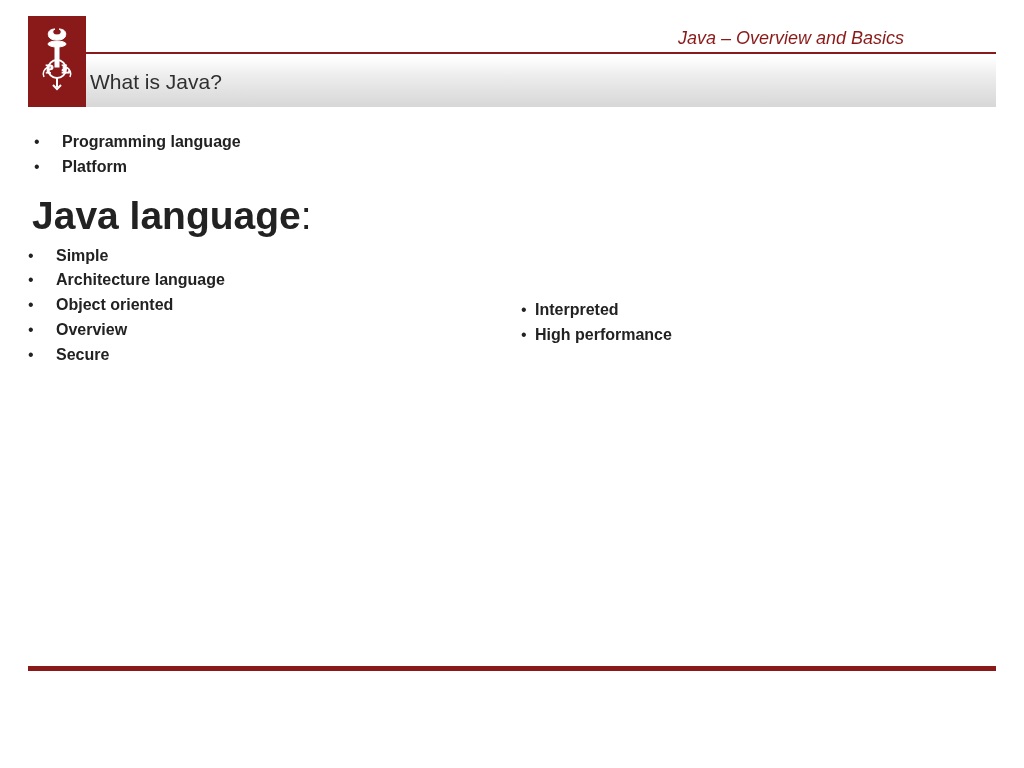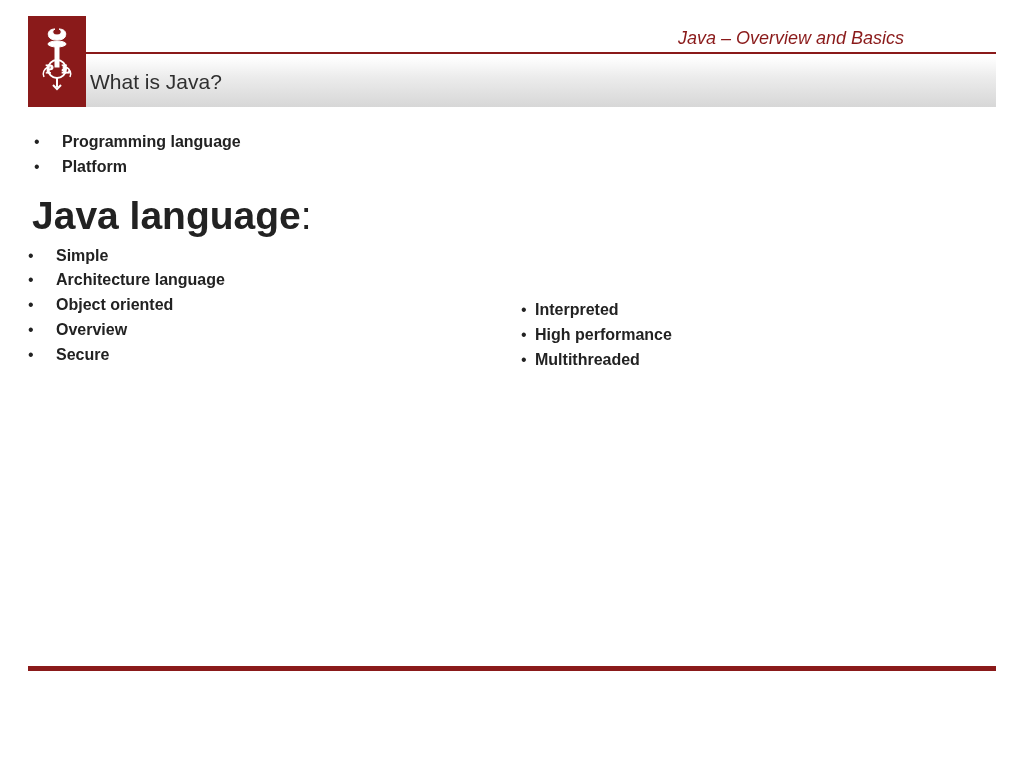--- a/index.html
+++ b/index.html
@@ -114,19 +114,18 @@
         <li>Architecture language</li>
         <li>Object oriented</li>
         <li>Overview</li>
         <li>Secure</li>
       </ul>
     </div>
     <div class="col-right">
       <ul class="feat-list2">
         <li>Interpreted</li>
         <li>High performance</li>
-        <li>Multithreaded</li>
       </ul>
     </div>
   </div>
 
   <div class="footer-rule"></div>
 </div>
 
 </body></html>

